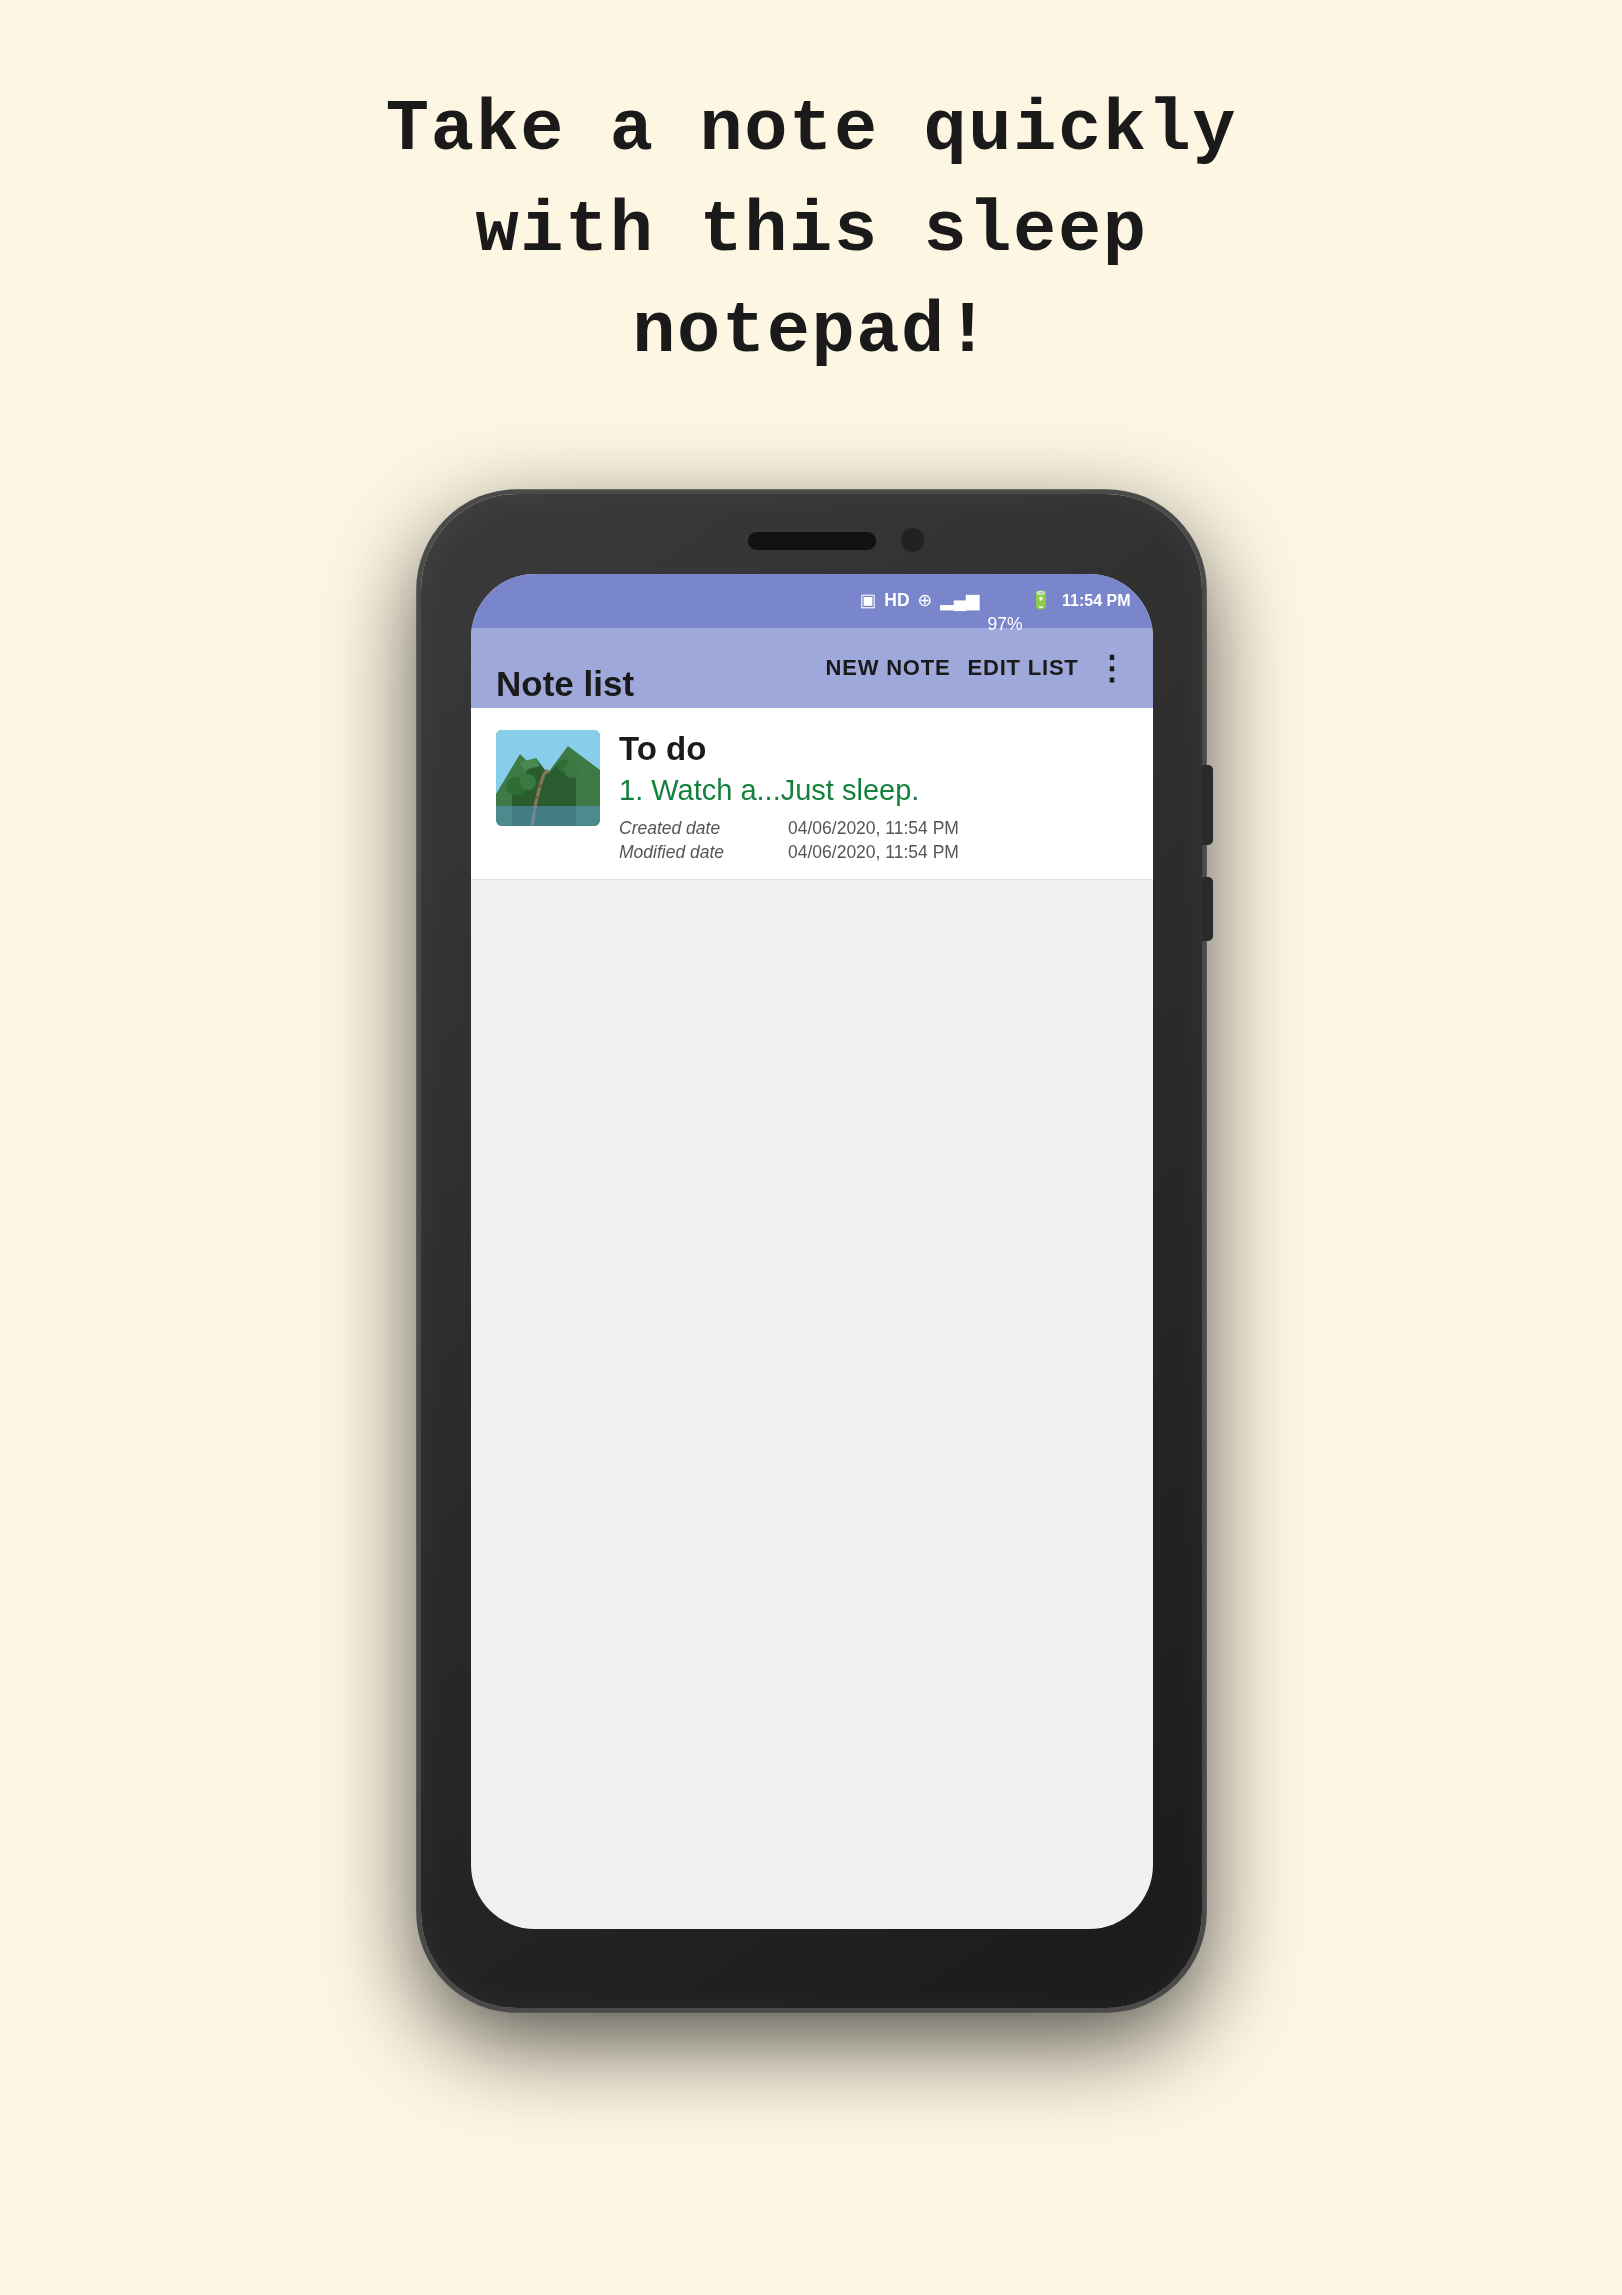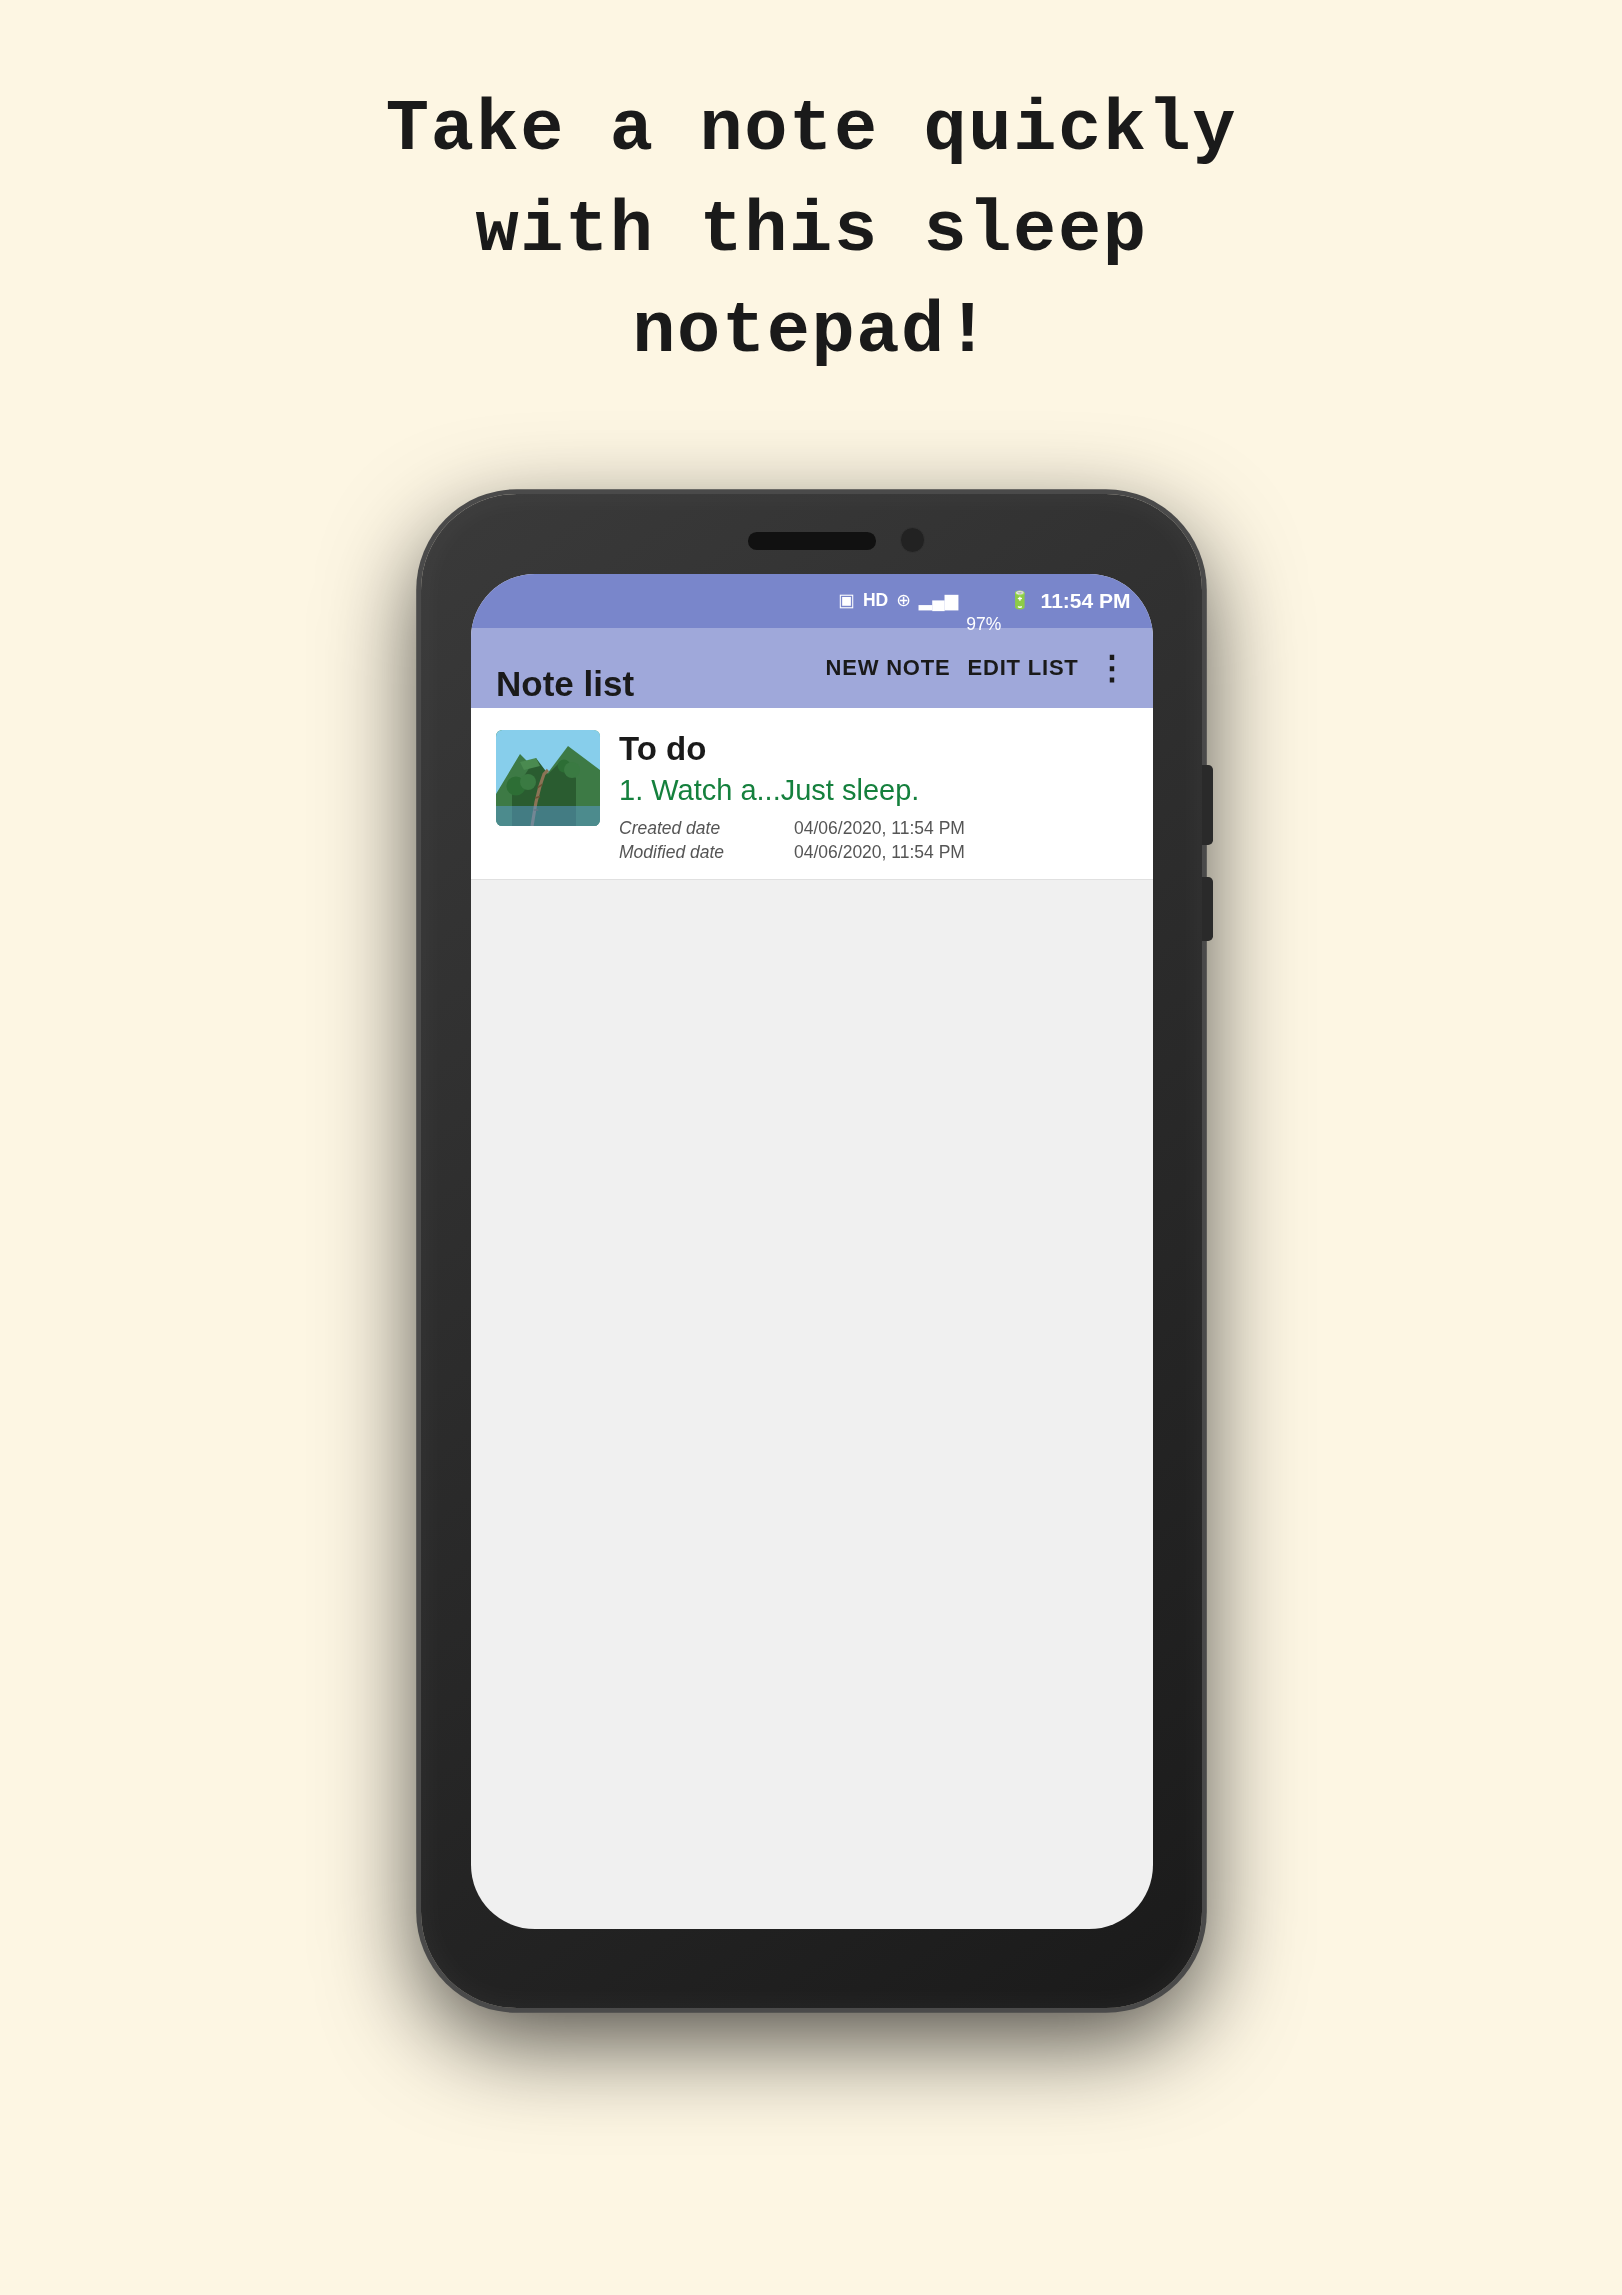--- a/index.html
+++ b/index.html
@@ -121,21 +121,21 @@
     .status-icons {
       display: flex;
       align-items: center;
       gap: 8px;
       color: white;
       font-size: 19px;
     }
 
     .status-time {
       color: white;
-      font-size: 21px;
+      font-size: 16px;
       font-weight: bold;
     }
 
     
     .app-toolbar {
       width: 100%;
       height: 80px;
       background: #9fa8da;
       display: flex;
       align-items: center;
@@ -224,21 +224,21 @@
     }
 
     .note-meta {
       display: flex;
       flex-direction: column;
       gap: 3.2px;
     }
 
     .note-meta-row {
       display: flex;
-      gap: 24px;
+      gap: 18px;
       align-items: flex-end;
     }
 
     .meta-label {
       font-size: 17.5px;
       color: #555;
       font-style: italic;
       min-width: 151px;
     }
 

